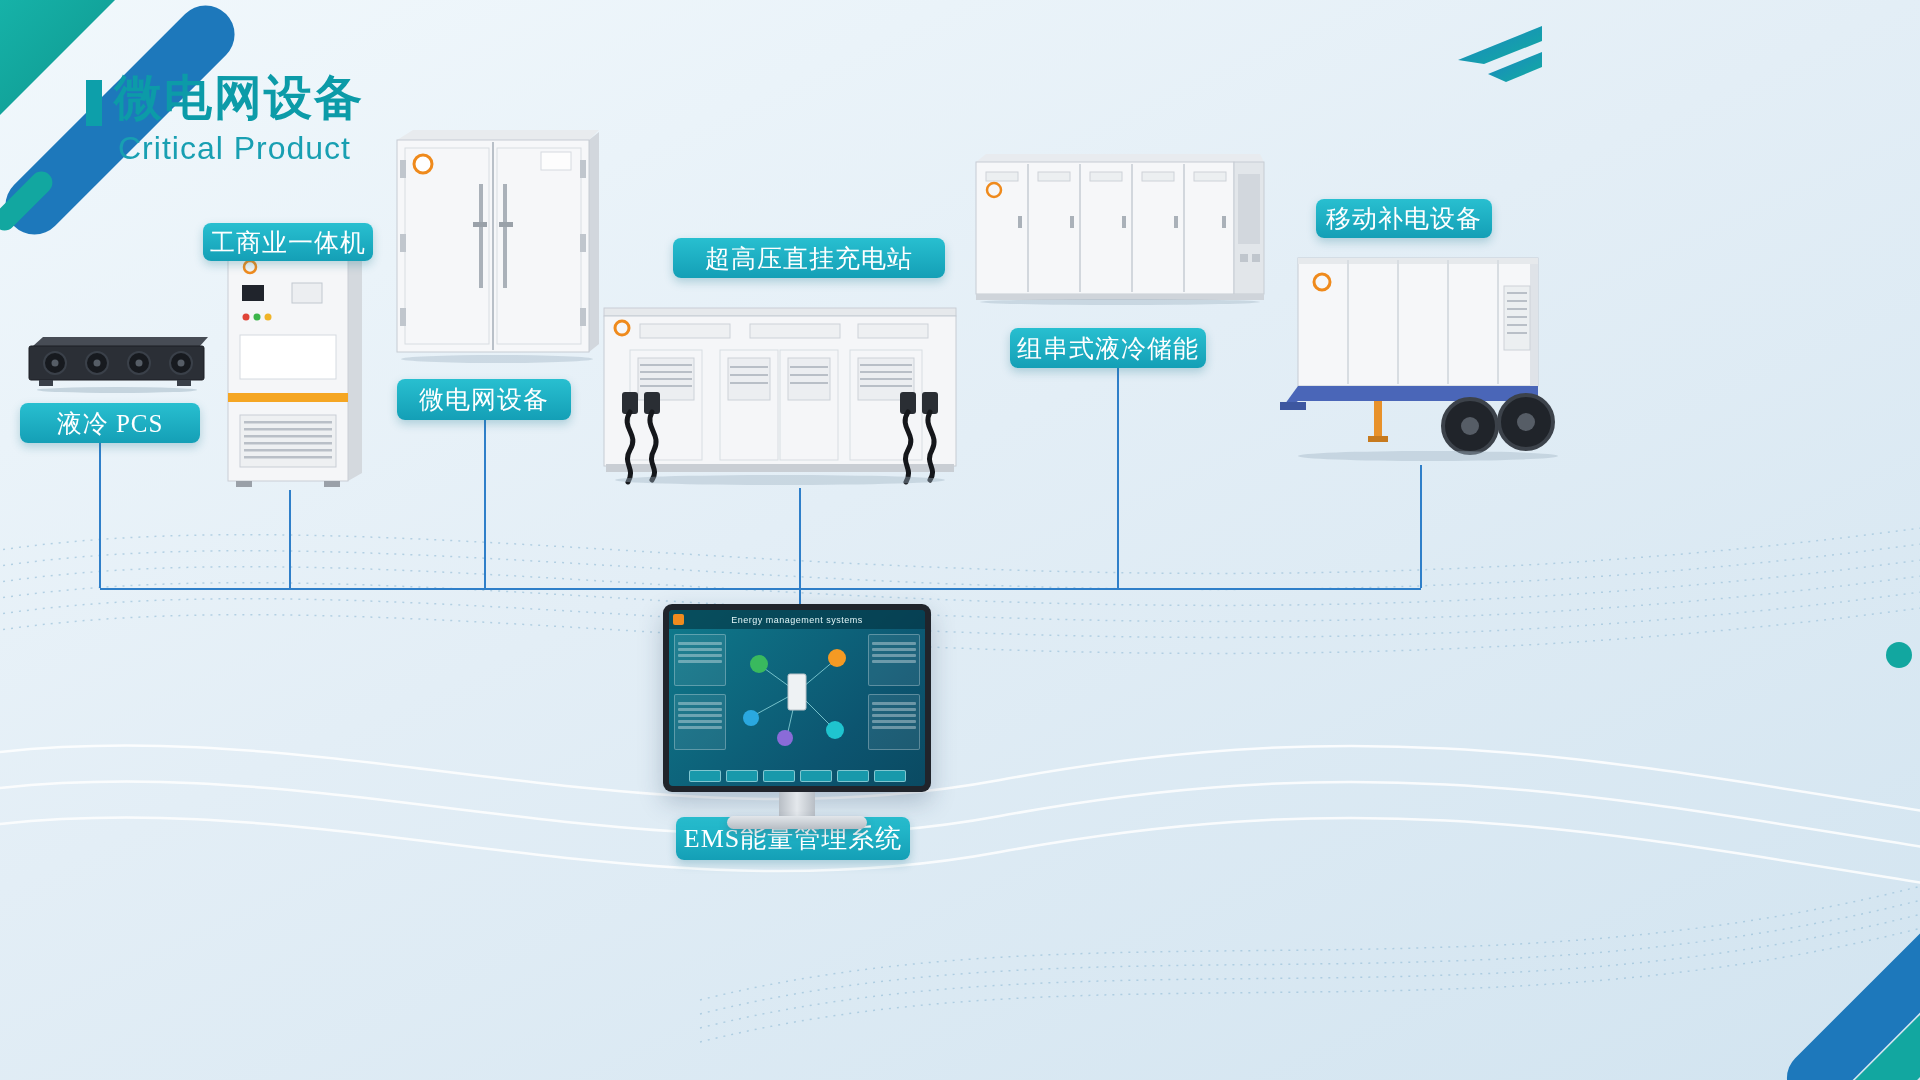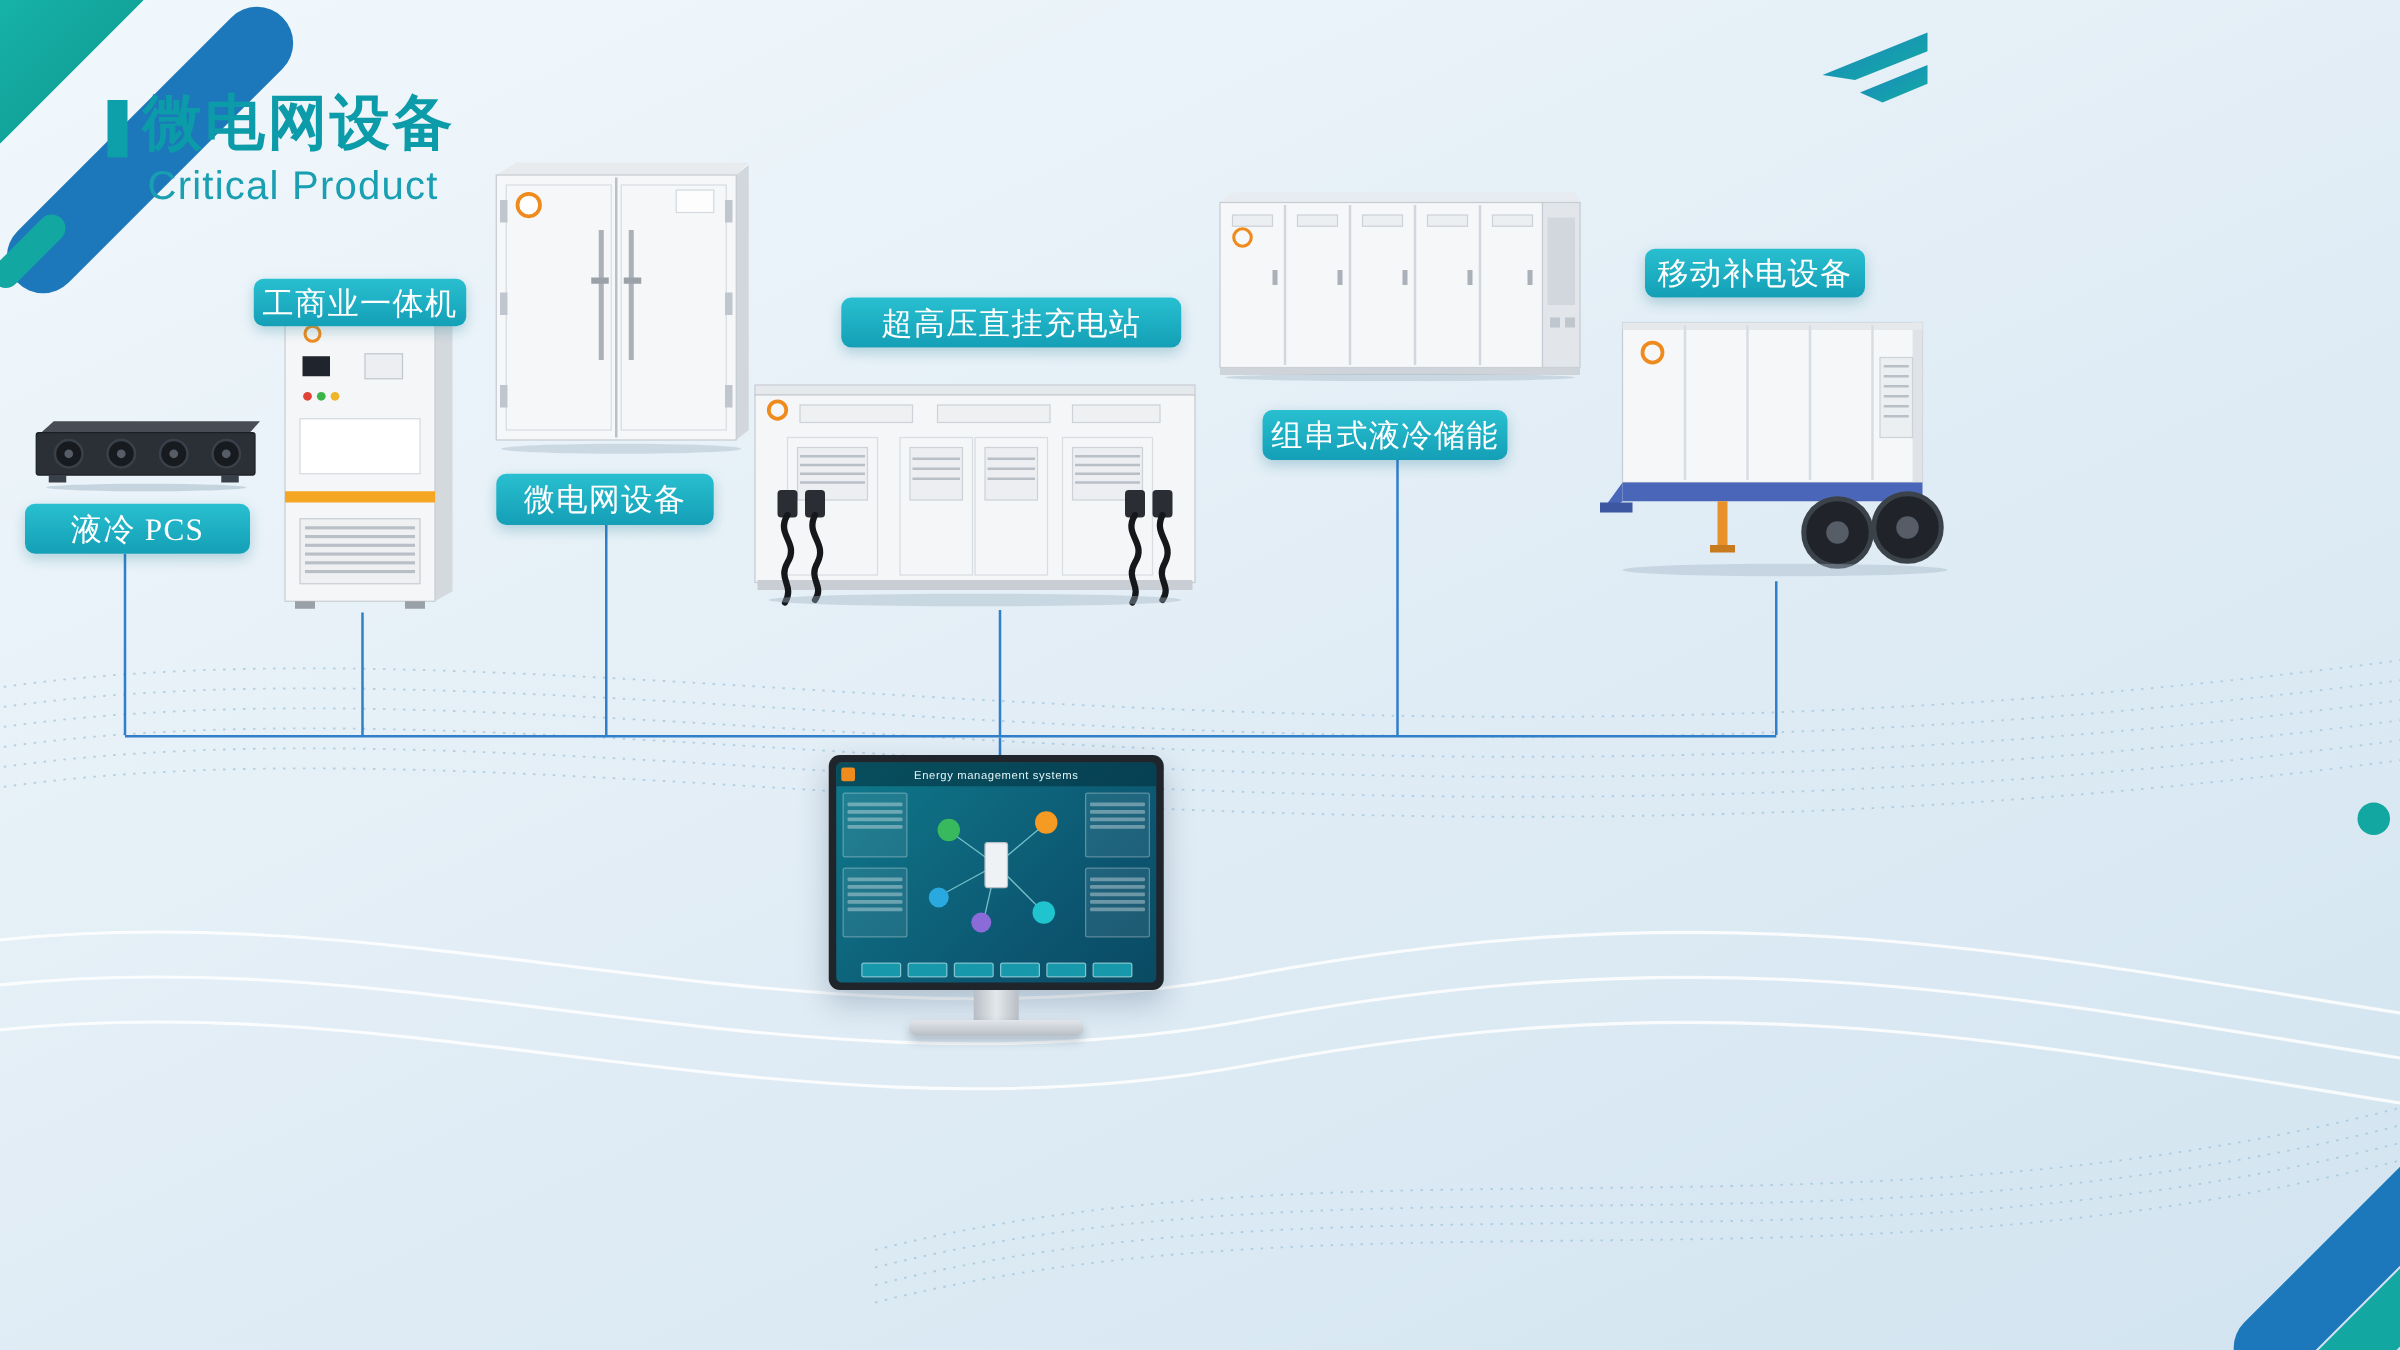--- a/index.html
+++ b/index.html
@@ -257,20 +257,21 @@
     <circle cx="248" cy="172" r="9" fill="#565d66"></circle>
     <ellipse cx="150" cy="206" rx="130" ry="5" fill="#9fb5c4" opacity="0.4"></ellipse>
   </svg>
 
   <div class="label-pill" style="left:20px;top:403px;width:180px;height:40px;">液冷 PCS</div>
   <div class="label-pill" style="left:203px;top:207px;width:170px;height:38px;margin-top:16px;">工商业一体机</div>
   <div class="label-pill" style="left:397px;top:379px;width:174px;height:41px;">微电网设备</div>
   <div class="label-pill" style="left:673px;top:238px;width:272px;height:40px;text-align:right;">超高压直挂充电站</div>
   <div class="label-pill" style="left:1010px;top:328px;width:196px;height:40px;">组串式液冷储能</div>
   <div class="label-pill" style="left:1316px;top:199px;width:176px;height:39px;">移动补电设备</div>
+  <div class="label-pill" style="left:676px;top:817px;width:234px;height:43px;font-size:26px;">EMS能量管理系统</div>
 
   <div class="monitor-frame">
     <div class="monitor-screen">
       <div class="screen-header">
         <div class="screen-logo"></div>
         <span>Energy management systems</span>
       </div>
       <div class="panel" style="left:5px;top:24px;height:52px;">
         <div class="row"></div>
           <div class="row"></div>

